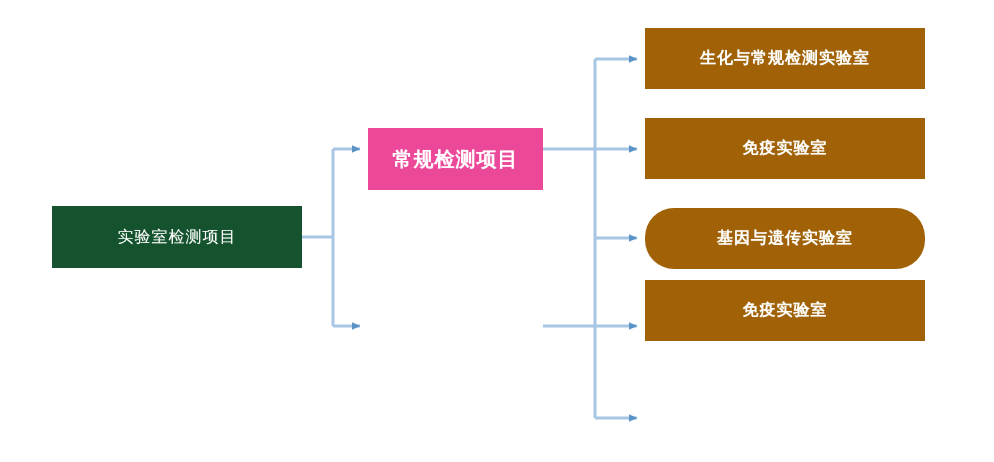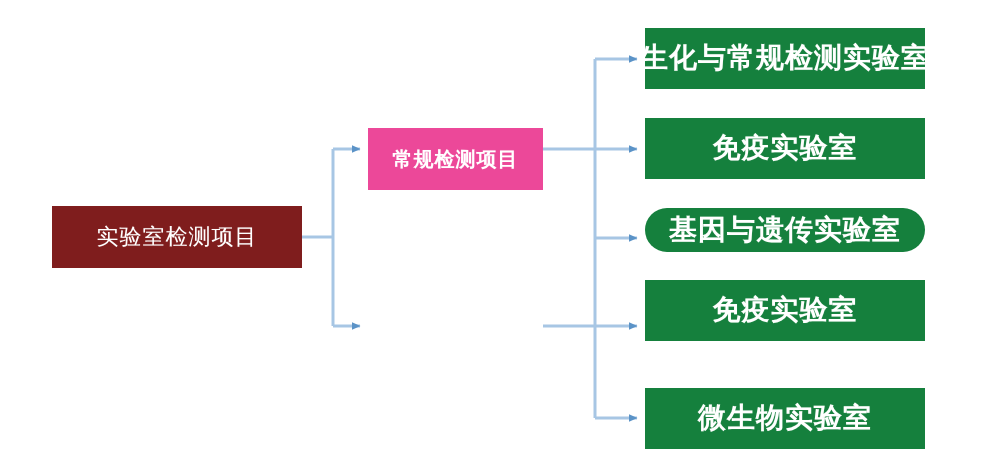--- a/index.html
+++ b/index.html
@@ -31,33 +31,33 @@
     display: flex;
     align-items: center;
     justify-content: center;
     text-align: center;
     color: #ffffff;
     line-height: 1.15;
     letter-spacing: 1px;
     z-index: 3;
   }
   .node-root {
-    background: #7f1d1d;
-    font-size: 22px;
+    background: #14532d;
+    font-size: 16px;
     font-weight: normal;
   }
   .node-branch {
     background: #ec4899;
     font-size: 20px;
     font-weight: bold;
     margin-top: 10px;
   }
   .node-leaf {
-    background: #15803d;
-    font-size: 28px;
+    background: #a16207;
+    font-size: 16px;
     font-weight: bold;
   }
   .node-label {
     display: block;
     white-space: nowrap;
     text-shadow: 0 0 1px rgba(255,255,255,0.25);
   }
 </style>
 </head>
 <body>
@@ -104,25 +104,22 @@
 
 
   <div class="node node-leaf" style="left:645px; top:28px; width:280px; height:61px;">
     <span class="node-label">生化与常规检测实验室</span>
   </div>
 
   <div class="node node-leaf" style="left:645px; top:118px; width:280px; height:61px;">
     <span class="node-label">免疫实验室</span>
   </div>
 
-  <div class="node node-leaf" style="left:645px; top:208px; width:280px; height:44px;border-radius:29px;">
+  <div class="node node-leaf" style="left:645px; top:208px; width:280px; height:61px;border-radius:29px;">
     <span class="node-label">基因与遗传实验室</span>
   </div>
 
   <div class="node node-leaf" style="left:645px; top:280px; width:280px; height:61px;">
     <span class="node-label">免疫实验室</span>
   </div>
 
-  <div class="node node-leaf" style="left:645px; top:388px; width:280px; height:61px;">
-    <span class="node-label">微生物实验室</span>
-  </div>
 
 </div>
 
 </body></html>

